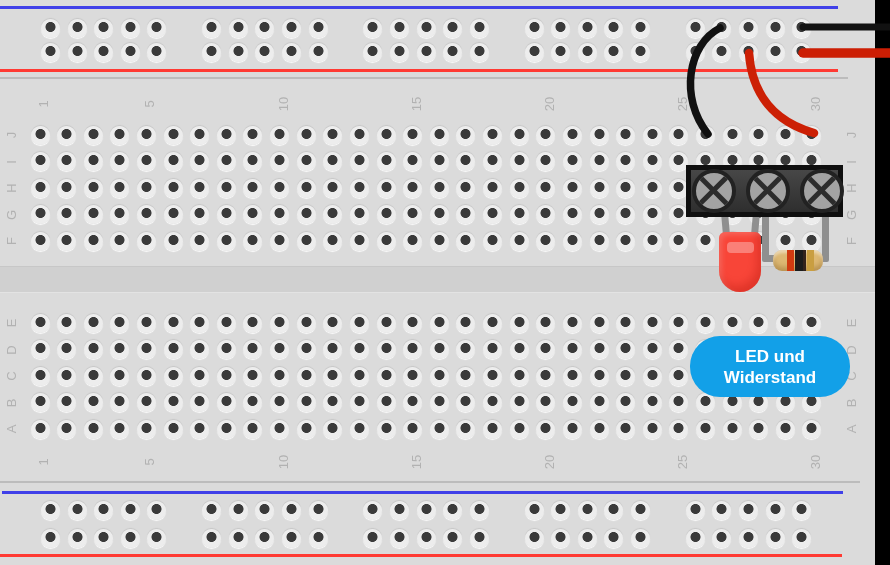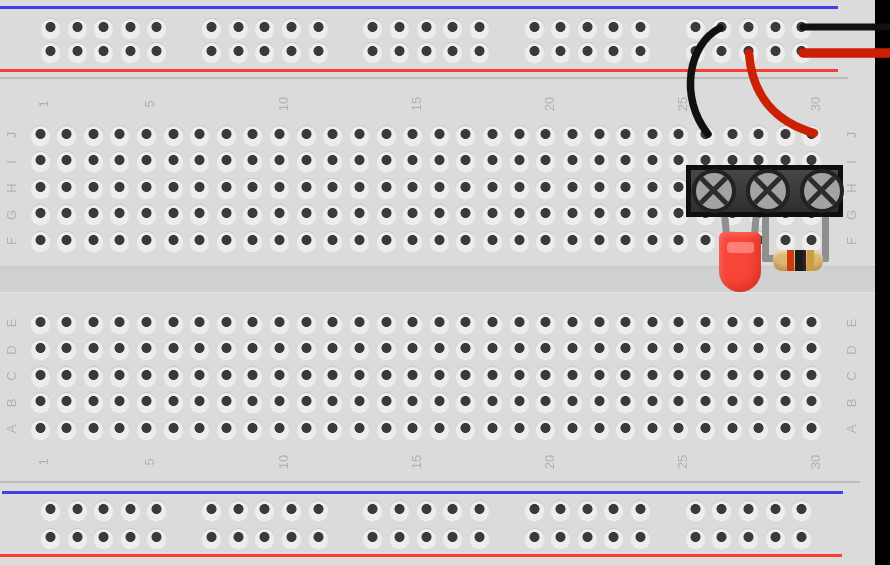--- a/index.html
+++ b/index.html
@@ -522,14 +522,18 @@
   <div id="led">
     <div id="led-highlight"></div>
   </div>
 
   <div id="tblock">
       <div class="screw" style="left: 0.5px;"></div>
       <div class="screw" style="left: 54.5px;"></div>
       <div class="screw" style="left: 108.5px;"></div>
     </div>
 
+  <div id="callout">
+    <span>LED und</span>
+    <span>Widerstand</span>
+  </div>
 
 </div>
 
 </body></html>

